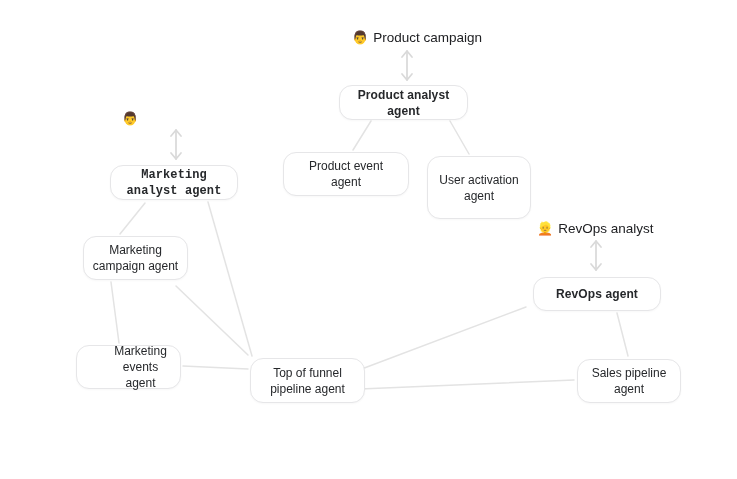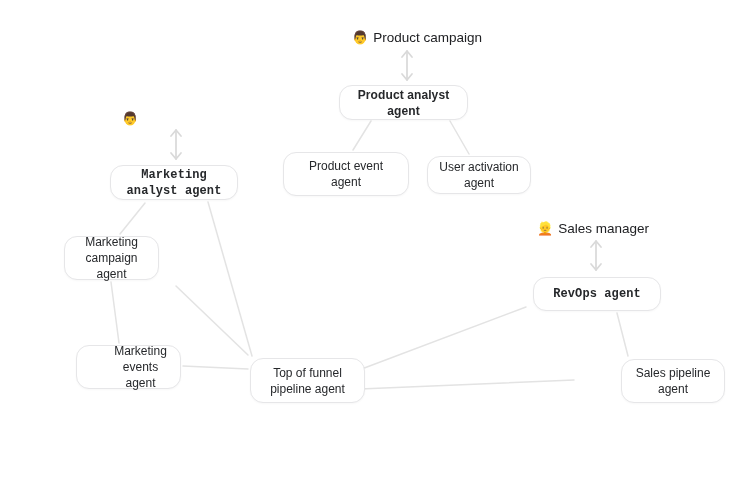--- a/index.html
+++ b/index.html
@@ -50,36 +50,36 @@
       </g>
       <g fill="none" stroke="#d9d9d9" stroke-width="1.7" stroke-linecap="round" stroke-linejoin="round">
         <line x1="596" y1="241" x2="596" y2="270"></line>
         <polyline points="591,247 596,241 601,247"></polyline>
         <polyline points="591,264 596,270 601,264"></polyline>
       </g>
     </svg>
 <div class="node bold" style="left: 339px; top: 85px; width: 129px; height: 35px;">Product analyst agent</div>
     <div class="node" style="left: 283px; top: 152px; width: 126px; height: 44px;">Product event
 agent</div>
-    <div class="node" style="left: 427px; top: 156px; width: 104px; height: 38px;">User activation
+    <div class="node" style="left: 427px; top: 156px; width: 104px; height: 63px;">User activation
 agent</div>
     <div class="node bold" style="left: 110px; top: 165px; width: 128px; height: 35px; font-family: Liberation Mono, monospace;">Marketing analyst agent</div>
-    <div class="node" style="left: 64px; top: 236px; width: 95px; height: 44px;">Marketing
+    <div class="node" style="left: 83px; top: 236px; width: 105px; height: 44px;">Marketing
 campaign agent</div>
     <div class="node" style="left: 76px; top: 345px; width: 105px; height: 44px; padding-left: 28px;">Marketing events
 agent</div>
     <div class="node" style="left: 250px; top: 358px; width: 115px; height: 45px;">Top of funnel
 pipeline agent</div>
-    <div class="node bold" style="left: 533px; top: 277px; width: 128px; height: 34px; font-family: Liberation Mono, monospace;">RevOps agent</div>
-    <div class="node" style="left: 577px; top: 359px; width: 104px; height: 44px; margin-left: 44px;">Sales pipeline
+    <div class="node bold" style="left: 533px; top: 277px; width: 128px; height: 34px;">RevOps agent</div>
+    <div class="node" style="left: 577px; top: 359px; width: 104px; height: 44px;">Sales pipeline
 agent</div>
     <div class="plabel" style="left: 352px; top: 29px;">
       <span class="emoji">👨</span>
       <span>Product campaign</span>
     </div>
     <div class="plabel" style="left: 122px; top: 110px;">
       <span class="emoji">👨</span>
     </div>
     <div class="plabel" style="left: 537px; top: 220px;">
       <span class="emoji">👱</span>
-      <span>Sales manager</span>
+      <span>RevOps analyst</span>
     </div>
   </div>
 
 </body></html>

